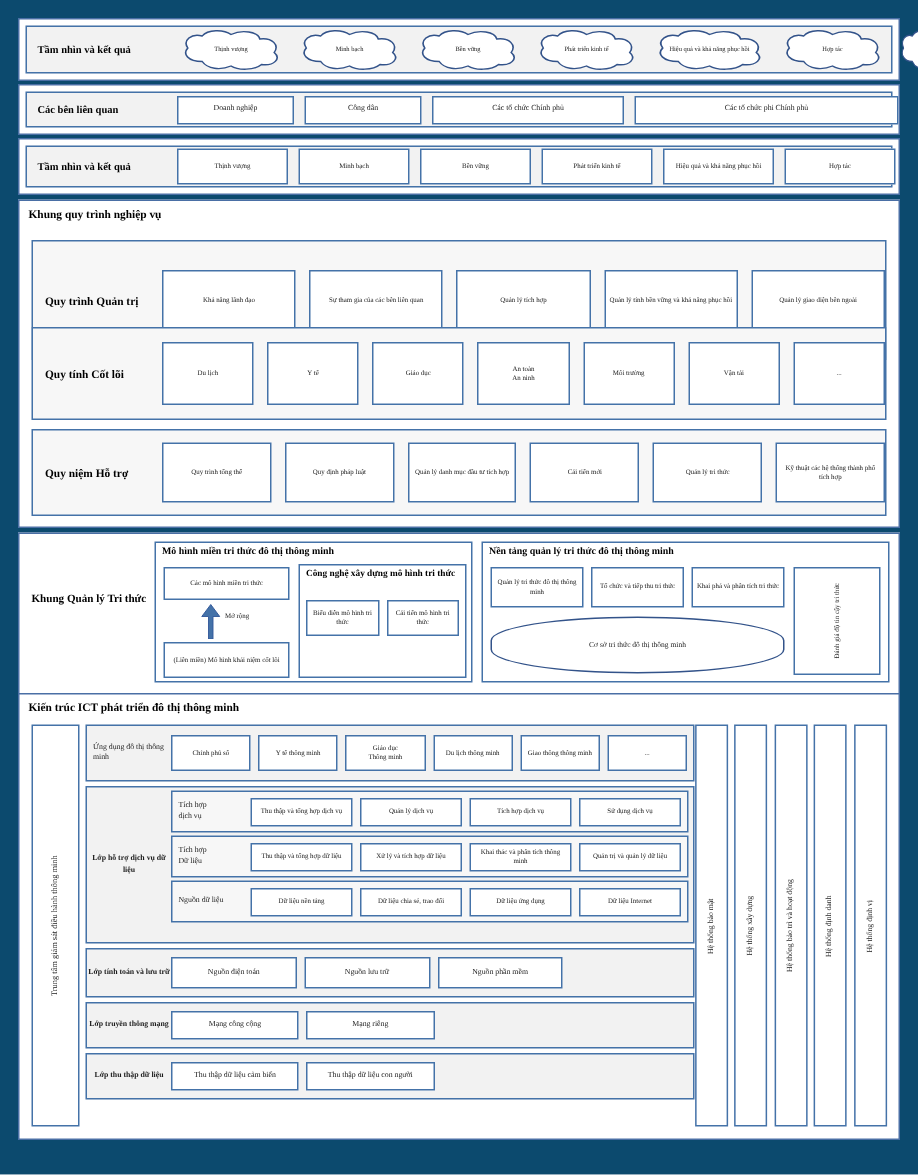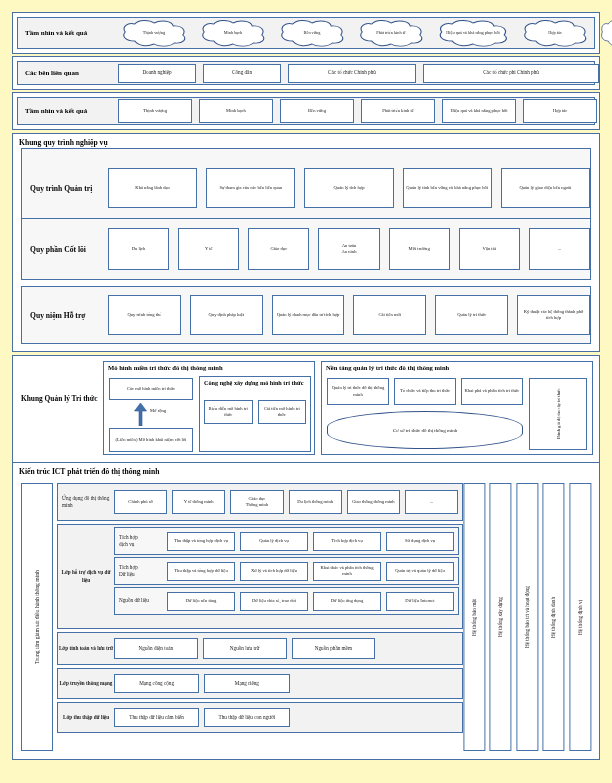--- a/index.html
+++ b/index.html
@@ -4,21 +4,21 @@
 <style>
   * { box-sizing: border-box; }
   html, body {
     margin: 0; padding: 0;
     background: #ffffff;
     font-family: "Liberation Serif", "DejaVu Serif", serif;
   }
   #page {
     width: 612px; height: 783px;
     position: relative;
-    background: #fef9c3;
+    background: #0c4a6e;
     overflow: hidden;
   }
 
   
   .outer-frame {
     position: absolute;
     border: 1px solid #4a6fa5;
     background: #ffffff;
   }
   .sec-title {
@@ -247,32 +247,32 @@
           <div class="node" style="width: 74px; height: 24px;">Phát triển kinh tế</div>
           <div class="node" style="width: 74px; height: 24px;">Hiệu quả và khả năng phục hồi</div>
           <div class="node" style="width: 74px; height: 24px;">Hợp tác</div>
         </div>
     </div>
   </div>
 
   <div class="outer-frame" id="bpf">
     <div class="sec-title">Khung quy trình nghiệp vụ</div>
     <div id="bpf-groups">
-        <div class="bpf-group" style="top: 14px; height: 80px; justify-content: flex-end;">
+        <div class="bpf-group" style="top: 26px; height: 80px; justify-content: flex-end;">
           <div class="grp-label">Quy trình Quản trị</div>
           <div class="grp-items">
             <div class="node" style="height: 40px; flex: 1 1 0%;">Khả năng lãnh đạo</div>
             <div class="node" style="height: 40px; flex: 1 1 0%;">Sự tham gia của các bên liên quan</div>
             <div class="node" style="height: 40px; flex: 1 1 0%;">Quản lý tích hợp</div>
             <div class="node" style="height: 40px; flex: 1 1 0%;">Quản lý tính bền vững và khả năng phục hồi</div>
             <div class="node" style="height: 40px; flex: 1 1 0%;">Quản lý giao diện bên ngoài</div>
           </div>
         </div>
         <div class="bpf-group" style="top: 84px; height: 62px;">
-          <div class="grp-label">Quy phần Cốt lõi</div>
+          <div class="grp-label">Quy tính Cốt lõi</div>
           <div class="grp-items">
             <div class="node" style="height: 42px; flex: 1 1 0%;">Du lịch</div>
             <div class="node" style="height: 42px; flex: 1 1 0%;">Y tế</div>
             <div class="node" style="height: 42px; flex: 1 1 0%;">Giáo dục</div>
             <div class="node" style="height: 42px; flex: 1 1 0%;">An toàn<br>An ninh</div>
             <div class="node" style="height: 42px; flex: 1 1 0%;">Môi trường</div>
             <div class="node" style="height: 42px; flex: 1 1 0%;">Vận tải</div>
             <div class="node" style="height: 42px; flex: 1 1 0%;">...</div>
           </div>
         </div>

